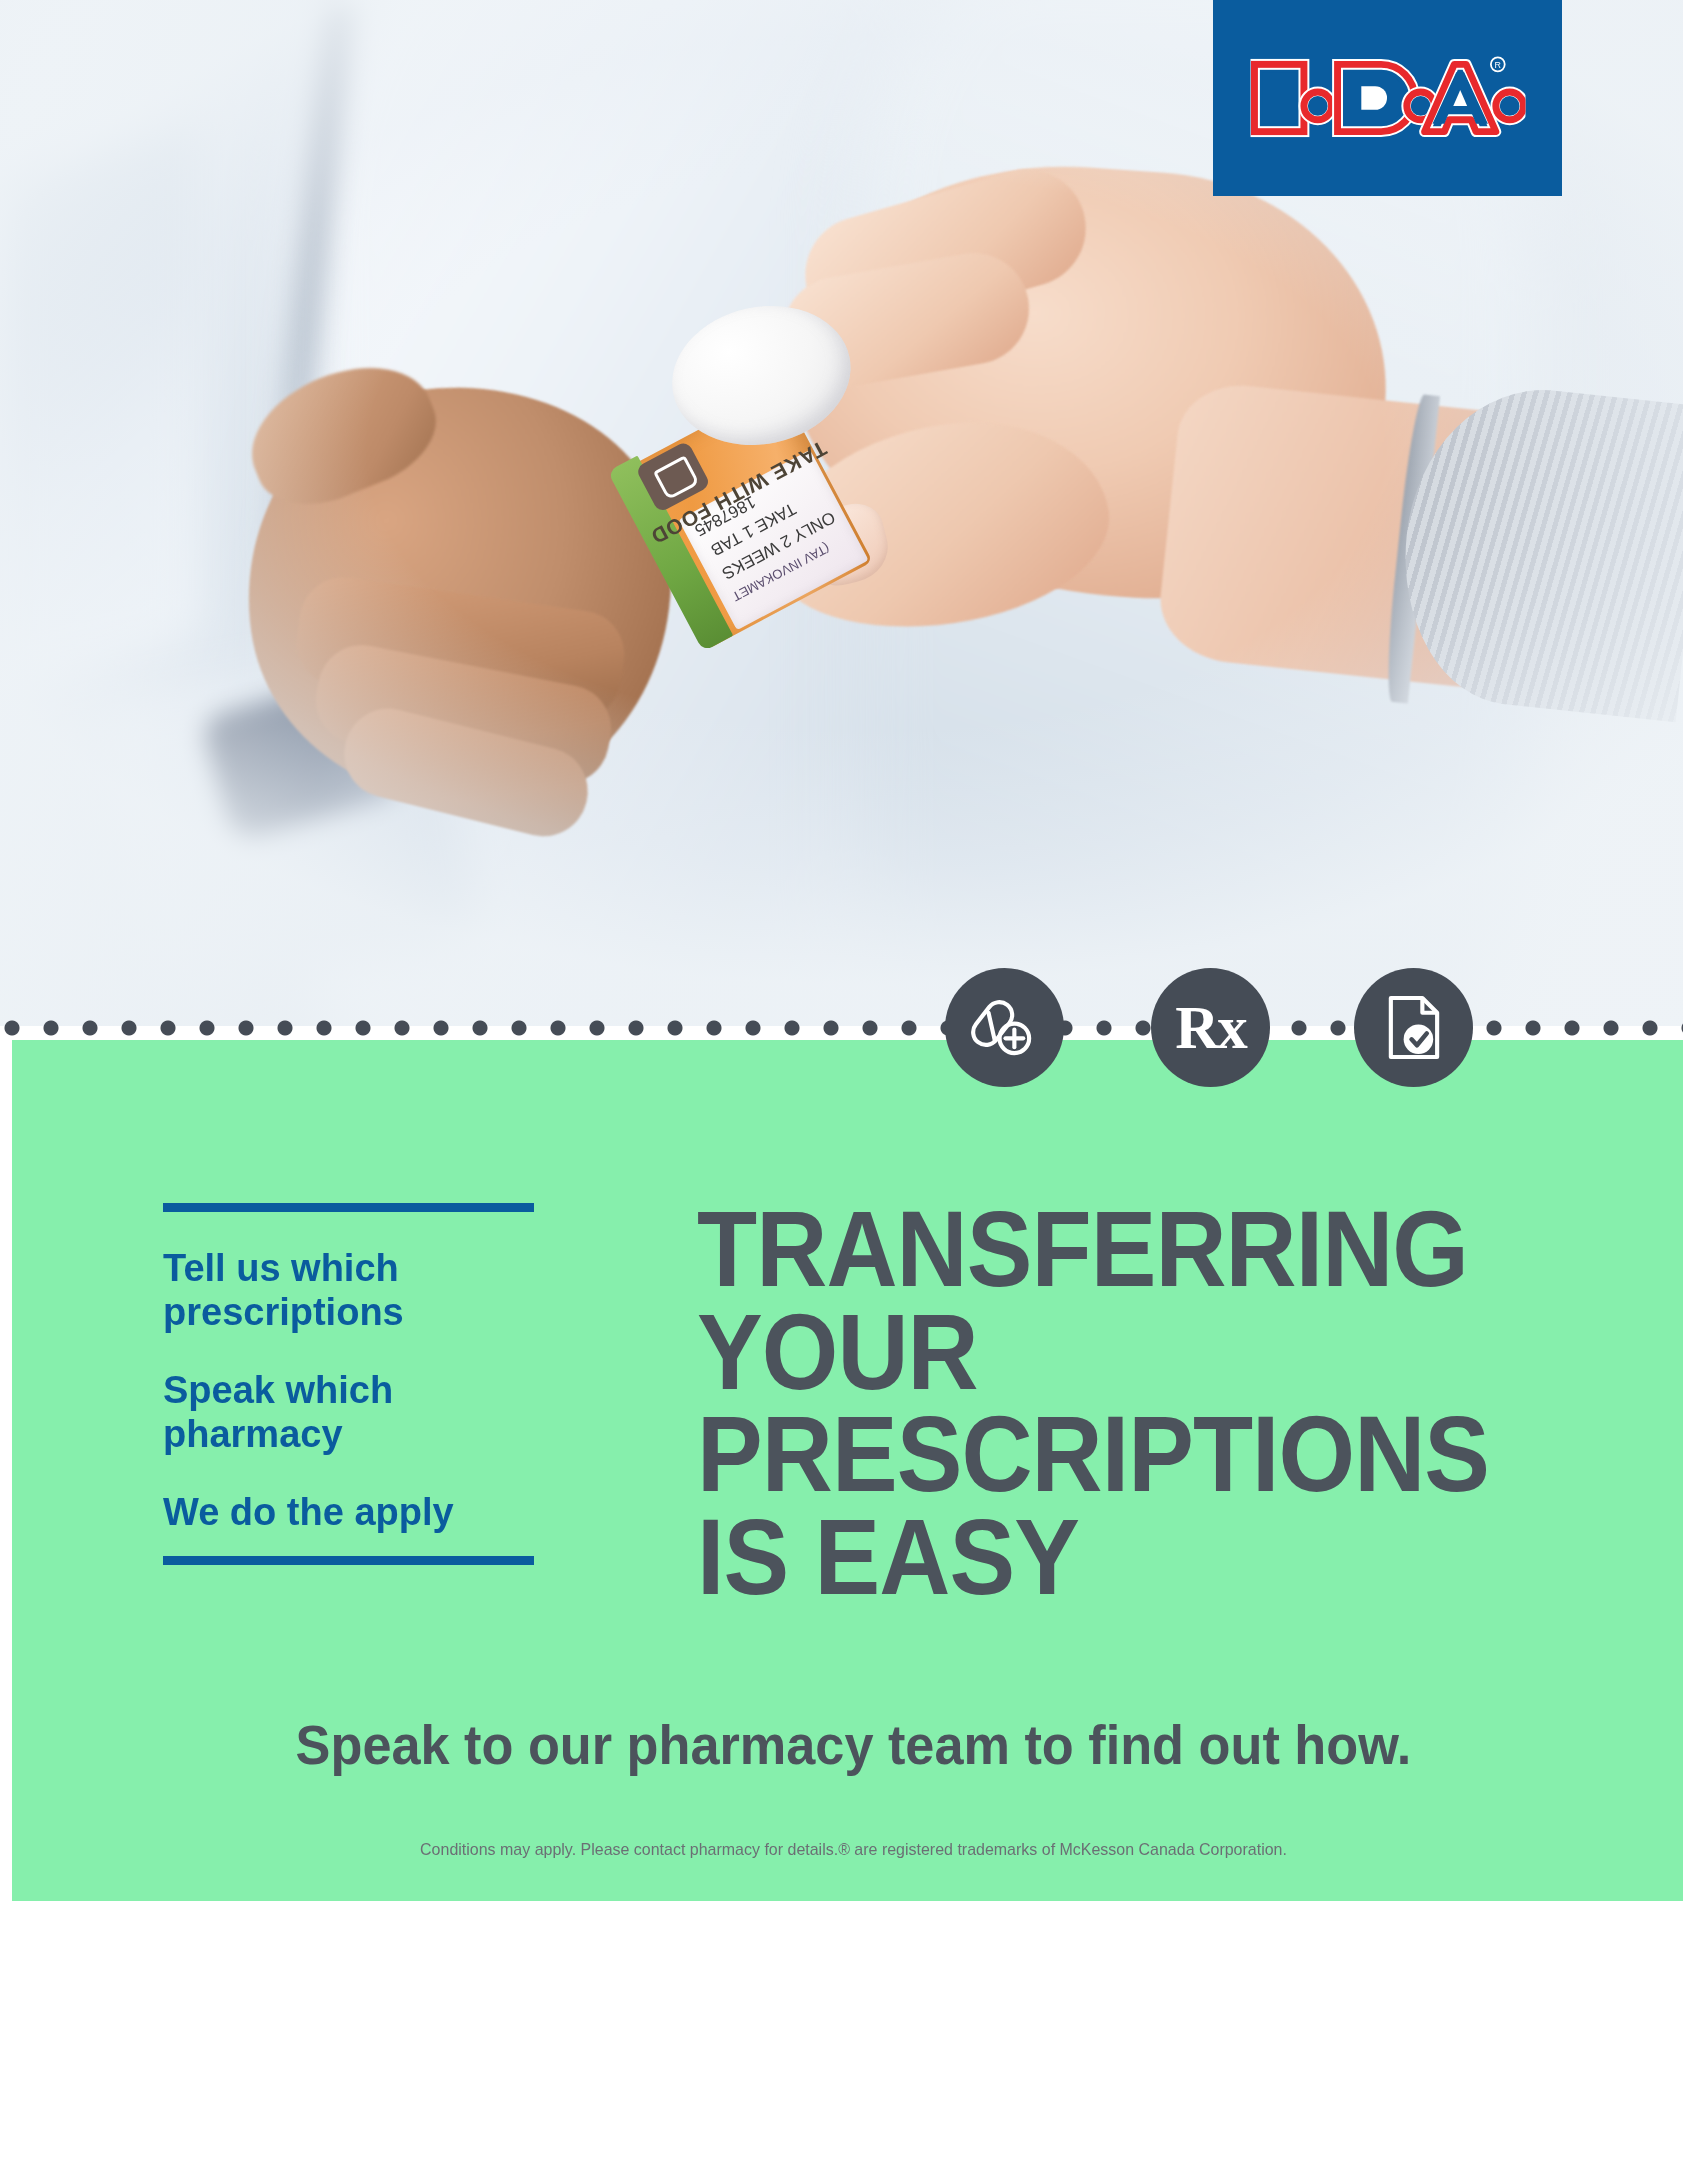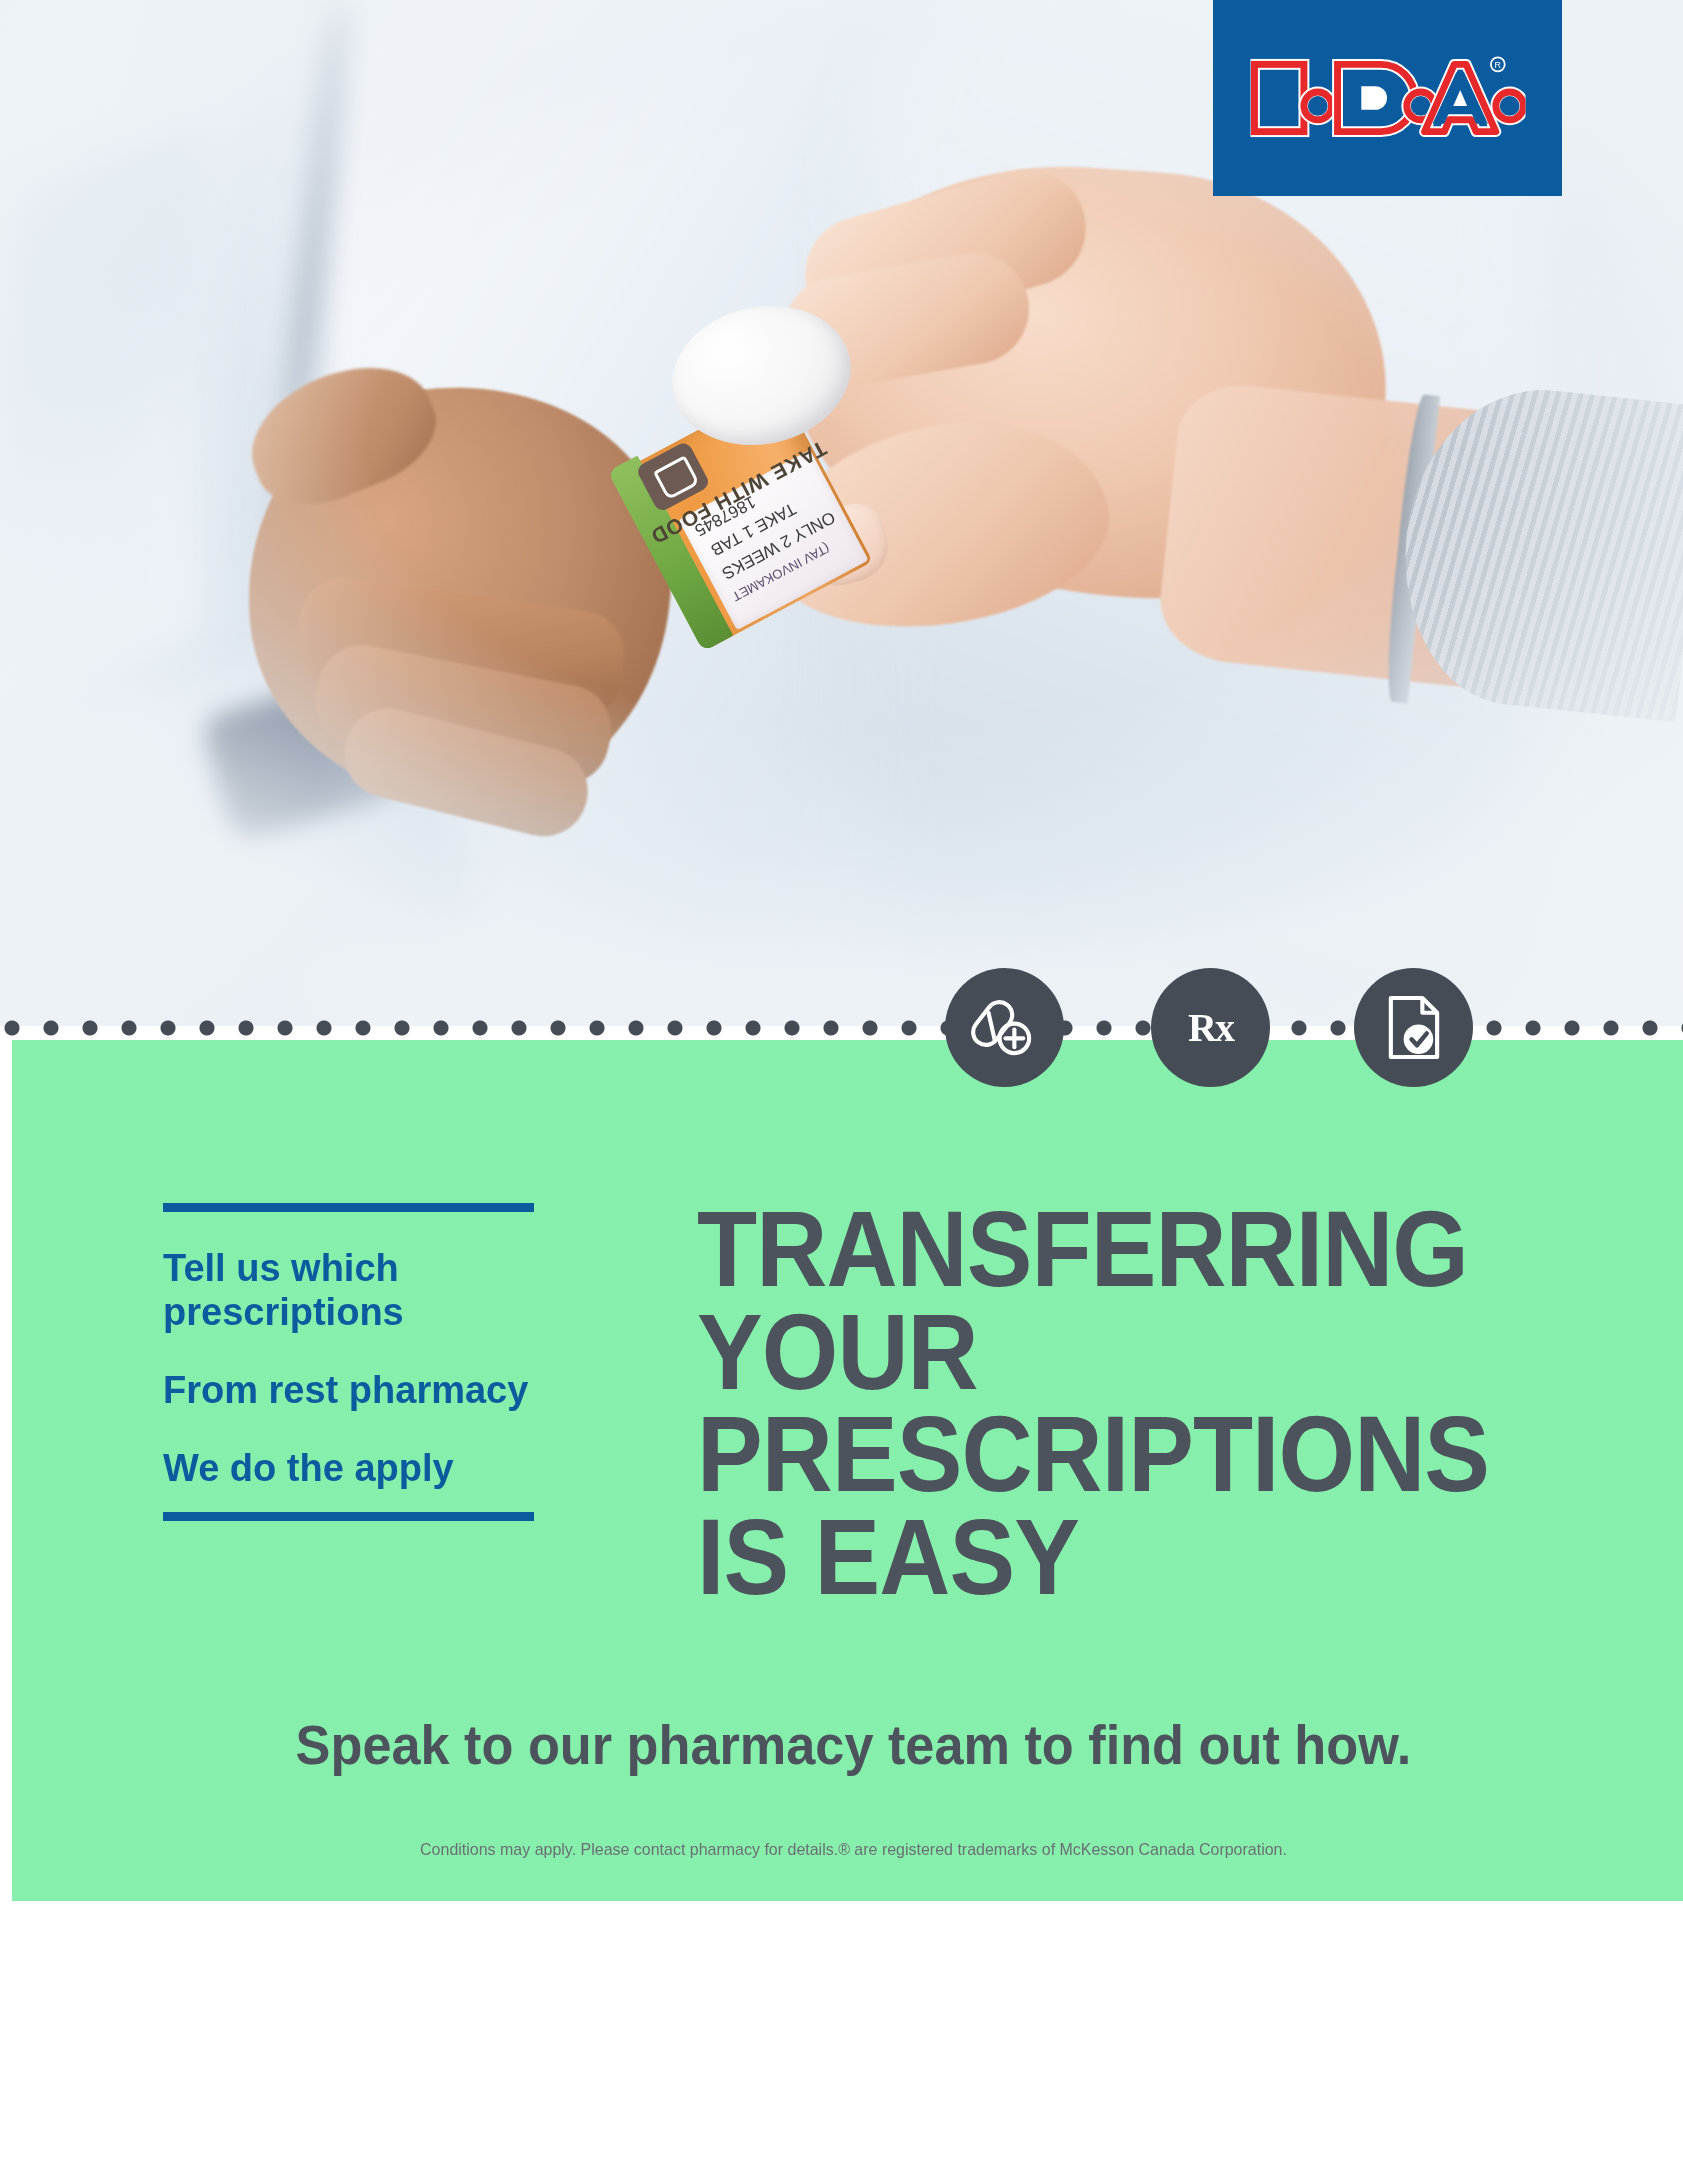--- a/index.html
+++ b/index.html
@@ -305,21 +305,21 @@
     align-items: center;
     justify-content: center;
   }
   .ic-pills { left: 945px; top: 968px; }
   .ic-rx    { left: 1151px; top: 968px; }
   .ic-doc   { left: 1354px; top: 968px; }
   .ic-rx-text {
     color: #ffffff;
     font-family: "Liberation Serif", serif;
     font-weight: bold;
-    font-size: 40px;
+    font-size: 61px;
     line-height: 1;
     letter-spacing: -2px;
   }
 
   
   .lower {
     position: absolute;
     left: 12px; top: 1040px;
     width: 1683px;
     height: 861px;
@@ -523,21 +523,21 @@
       <circle cx="38" cy="48" r="15" fill="#ffffff"></circle>
       <path d="M31 48 l5.5 6 l10 -12" fill="none" stroke="#454c56" stroke-width="4.6" stroke-linecap="round" stroke-linejoin="round"></path>
     </svg>
   </div>
 
   <div class="lower">
 
     <div class="steps">
       <div class="rule"></div>
       <div class="step">Tell us which prescriptions</div>
-      <div class="step">From rest pharmacy</div>
+      <div class="step">Speak which pharmacy</div>
       <div class="step">We do the apply</div>
       <div class="rule rule-bottom"></div>
     </div>
 
     <div class="headline">
       <div>TRANSFERRING</div>
       <div>YOUR</div>
       <div>PRESCRIPTIONS</div>
       <div>IS EASY</div>
     </div>

